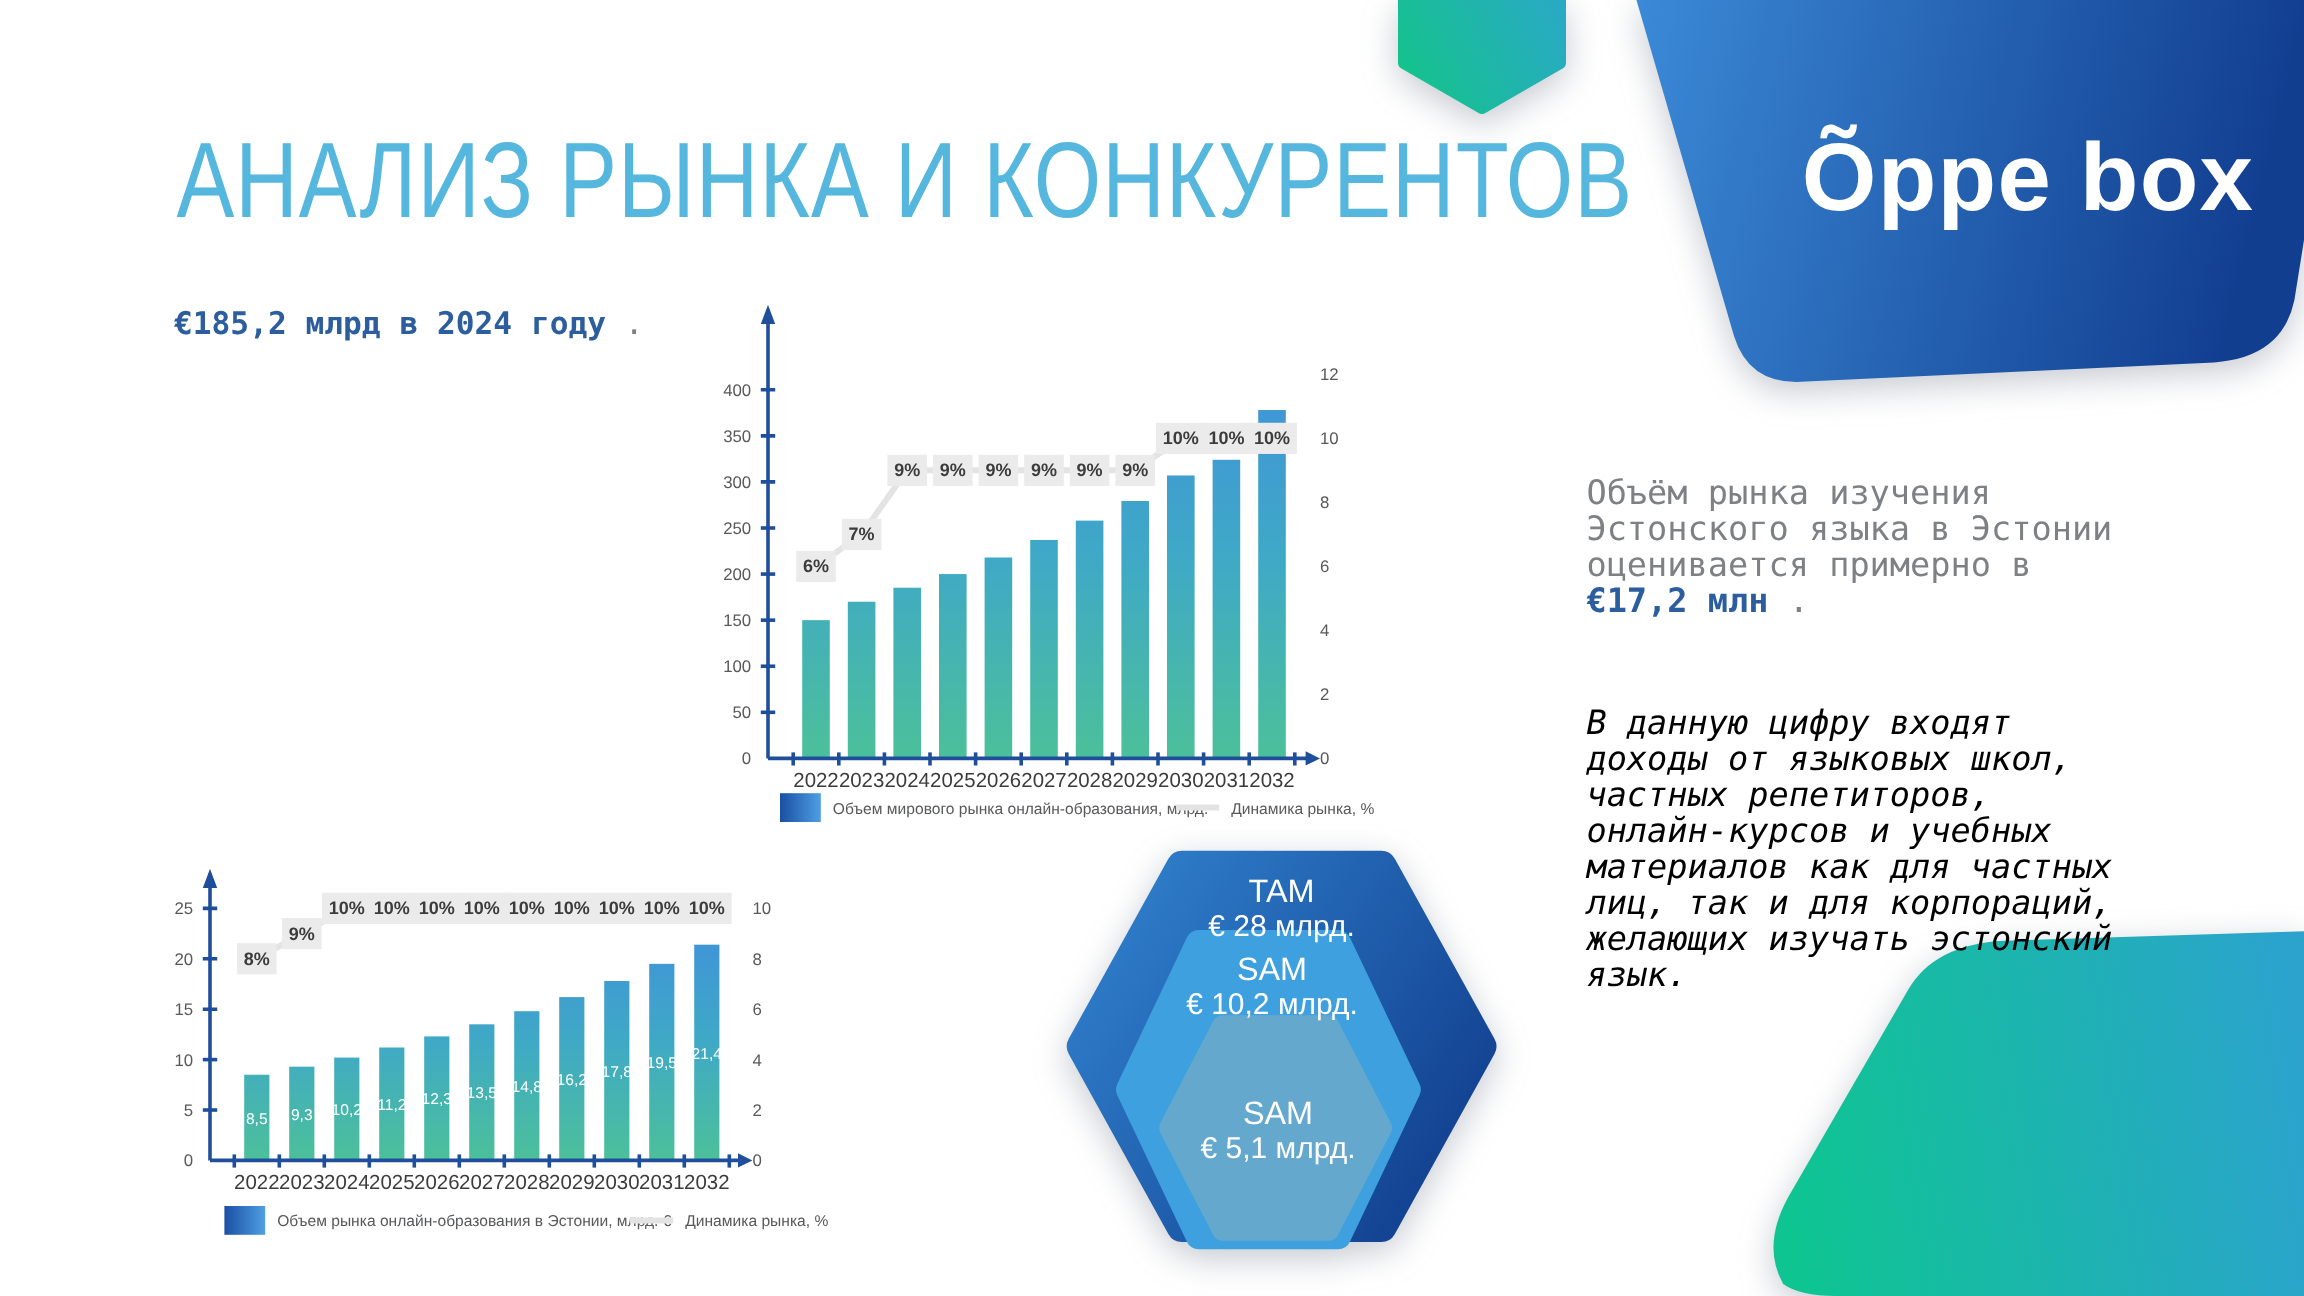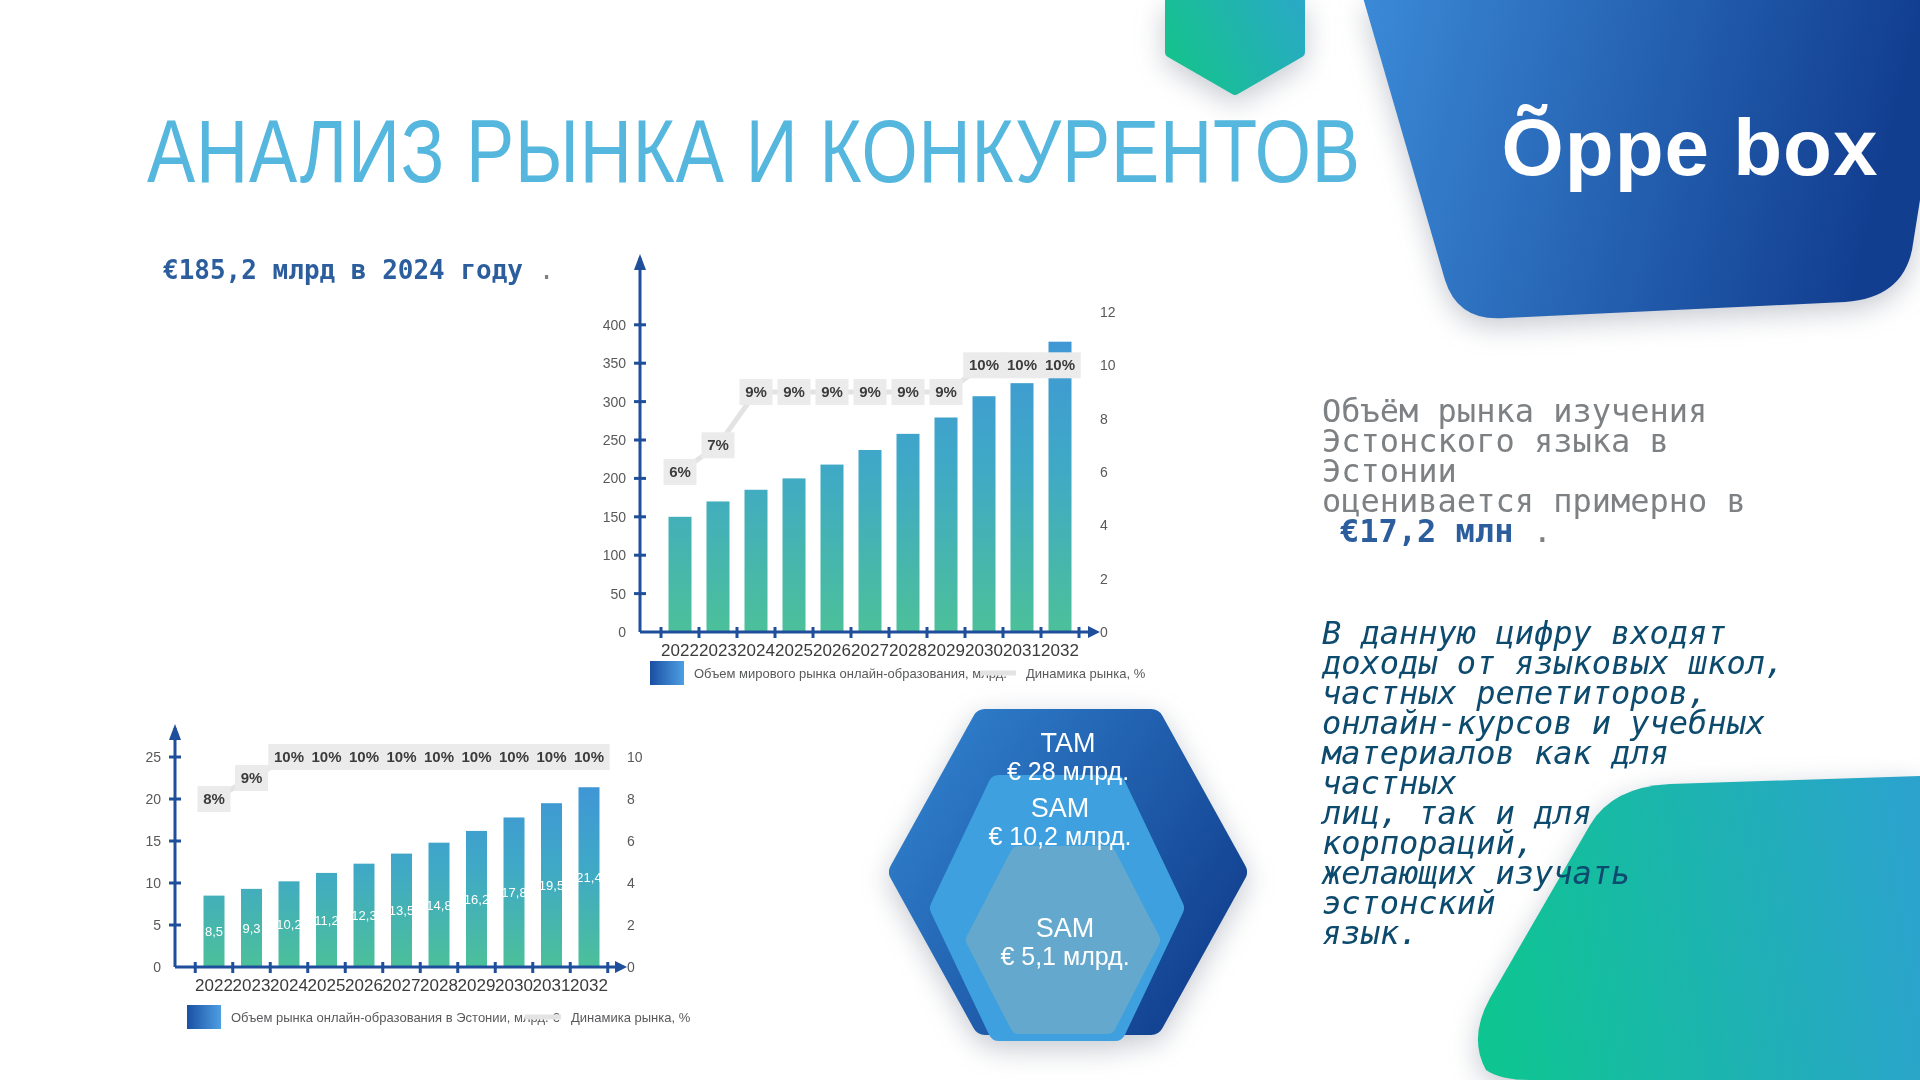--- a/index.html
+++ b/index.html
@@ -9,25 +9,25 @@
   .title{position:absolute;left:147px;top:100px;font-size:86px;color:#55B6DE;
          white-space:nowrap;transform:scale(.84,1.04);transform-origin:left top;letter-spacing:1px;}
   
   .shape{position:absolute;}
   .shadowed{filter:drop-shadow(0 8px 14px rgba(90,100,120,.35));}
   .logo-text{font-size:80px;font-weight:bold;fill:#fff;letter-spacing:1px;}
   
   .mono{position:absolute;font-family:"DejaVu Sans Mono",monospace;color:#7E8184;
         white-space:pre-line;}
   .left-panel{left:145px;top:233px;font-size:26px;line-height:25px;width:430px;}
-  .right-panel{left:1322px;top:366px;font-size:32px;line-height:30px;width:470px;}
+  .right-panel{left:1322px;top:366px;font-size:28px;line-height:30px;width:470px;}
   .left-panel p{margin:0 0 16px 0;}
   .right-panel p{margin:0 0 42px 0;}
-  .accent{color:#2C5E9E;font-weight:bold;margin-left:18px;}
-  .italic{font-style:italic;color:#0c4a6e;}
+  .accent{color:#2C5E9E;font-weight:bold;}
+  .italic{font-style:italic;color:#000000;}
   
   svg{font-family:"Liberation Sans",sans-serif;}
   .axis{stroke:#1F4E9B;stroke-width:3;}
   .axisfill{fill:#1F4E9B;}
   .trendline{stroke:#E3E3E3;stroke-width:5;fill:none;}
   .chip{fill:#EBEBEB;}
   .chiptext{font-size:15px;font-weight:bold;fill:#3C3C3C;}
   .tick{font-size:14px;fill:#595959;}
   .year{font-size:17px;fill:#3B3B3B;}
   .legend{font-size:13px;fill:#58595B;}

